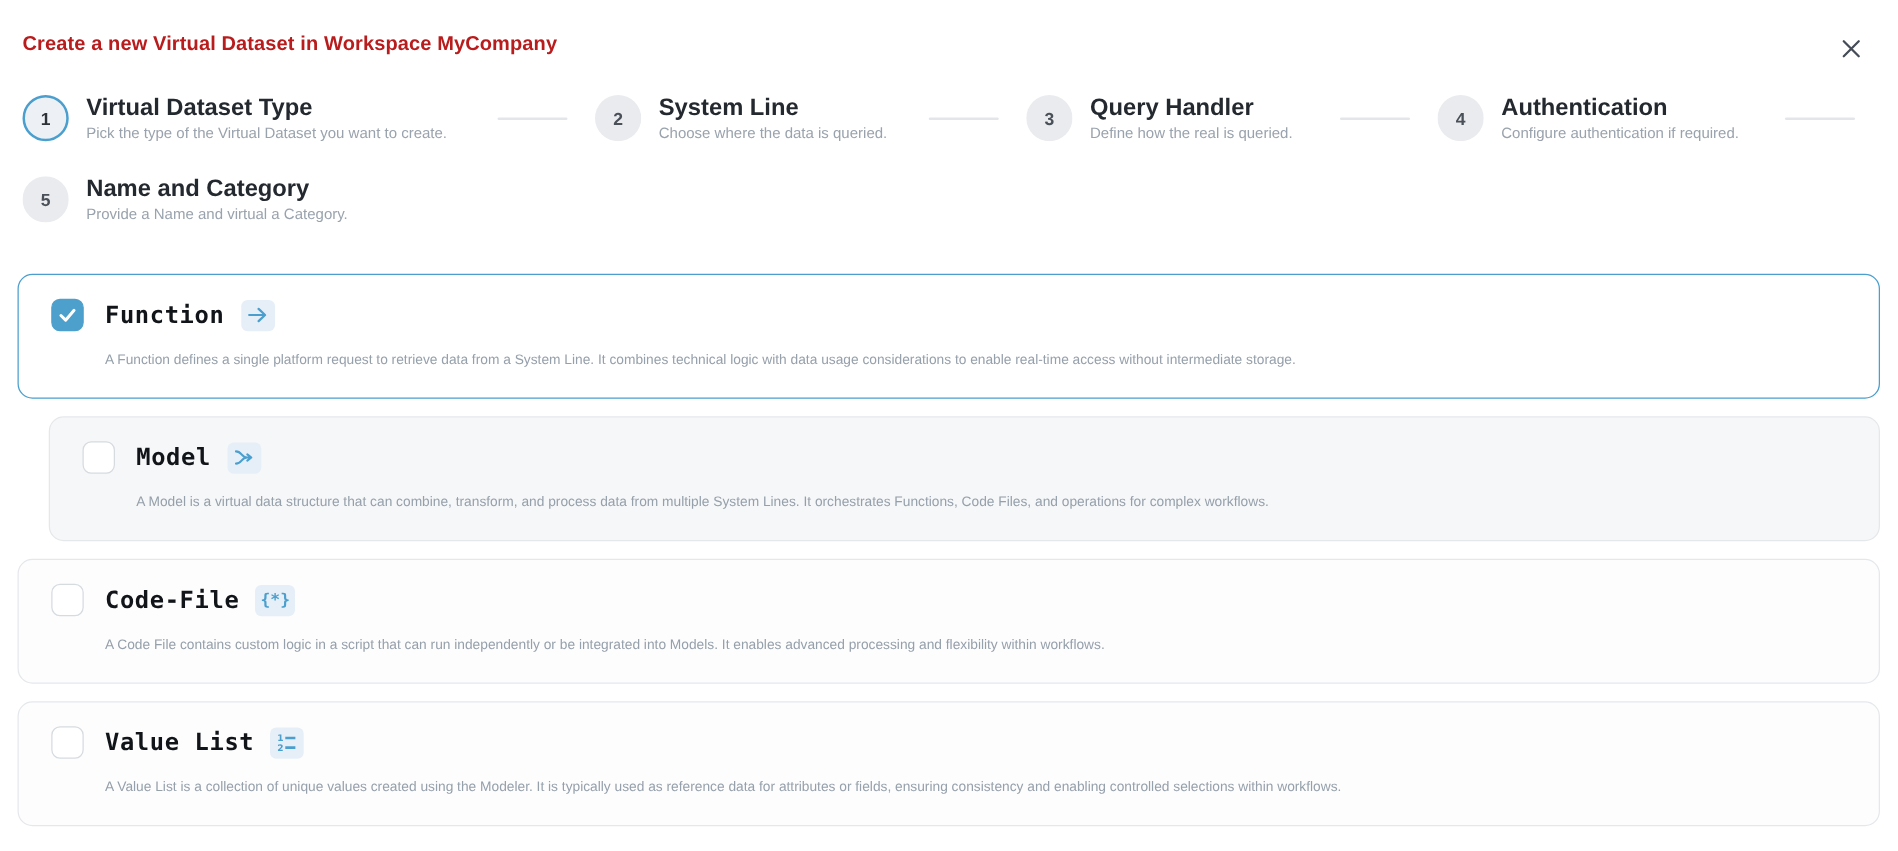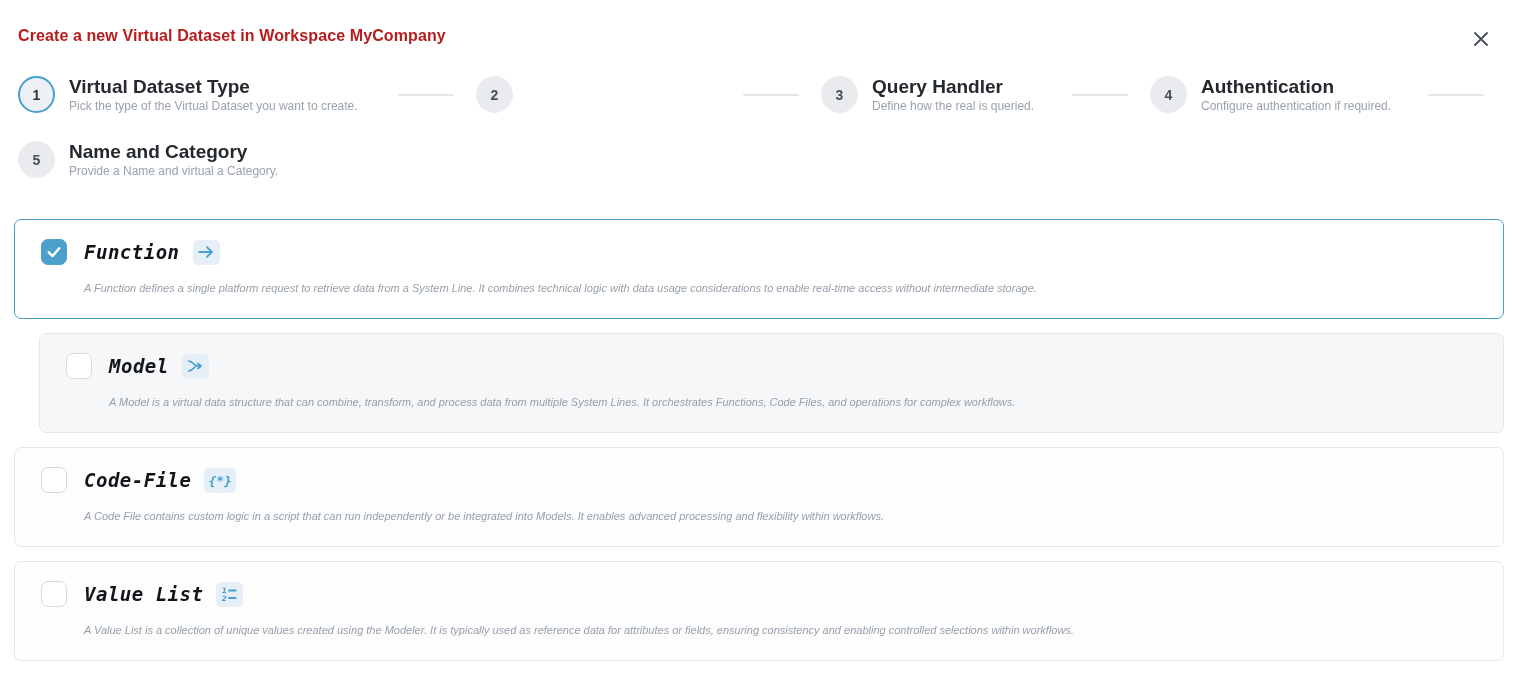--- a/index.html
+++ b/index.html
@@ -45,24 +45,23 @@
   .step-text { padding-top: 1px; }
   .step-title { font-size: 19px; font-weight: bold; color: #24292f; line-height: 20px; }
   .step-sub { font-size: 12px; color: #9aa3ad; line-height: 17px; margin-top: 1px; }
   .step-connector {
     width: 56px; height: 2px; border-radius: 1px;
     background: #e3e6e9; margin: 18px 22px 0 22px; flex-shrink: 0;
   }
   
   .cards { position: absolute; left: 14px; right: 14px; top: 219px; }
   .card {
-    height: 100px; border: 1px solid #e5e8eb; border-radius: 7px;
+    height: 100px; border: 1px solid #e5e8eb; border-radius: 12px;
     background: #fdfdfe; padding: 19px 20px 8px 26px; margin-bottom: 14px;
     cursor: pointer;
-    font-style: italic;
   }
   .card.selected { border-color: #4a9fce; background: #ffffff; }
   .card.tinted { background: #f6f7f8; margin-left: 25px; }
   .card-head { display: flex; align-items: center; }
   .checkbox {
     width: 26px; height: 26px; border-radius: 7px;
     background: #ffffff; border: 1.5px solid #d6dbe0;
     display: flex; align-items: center; justify-content: center;
     flex-shrink: 0; cursor: pointer;
   }
@@ -107,20 +106,24 @@
         <div class="step-text">
           <div class="step-title">Virtual Dataset Type</div>
           <div class="step-sub">Pick the type of the Virtual Dataset you want to create.</div>
         </div>
       </div>
       <div class="step-connector"></div>
     </div>
     <div class="step-item">
       <div class="step-body">
         <div class="step-circle">2</div>
+        <div class="step-text">
+          <div class="step-title">System Line</div>
+          <div class="step-sub">Choose where the data is queried.</div>
+        </div>
       </div>
       <div class="step-connector"></div>
     </div>
     <div class="step-item">
       <div class="step-body">
         <div class="step-circle">3</div>
         <div class="step-text">
           <div class="step-title">Query Handler</div>
           <div class="step-sub">Define how the real is queried.</div>
         </div>

